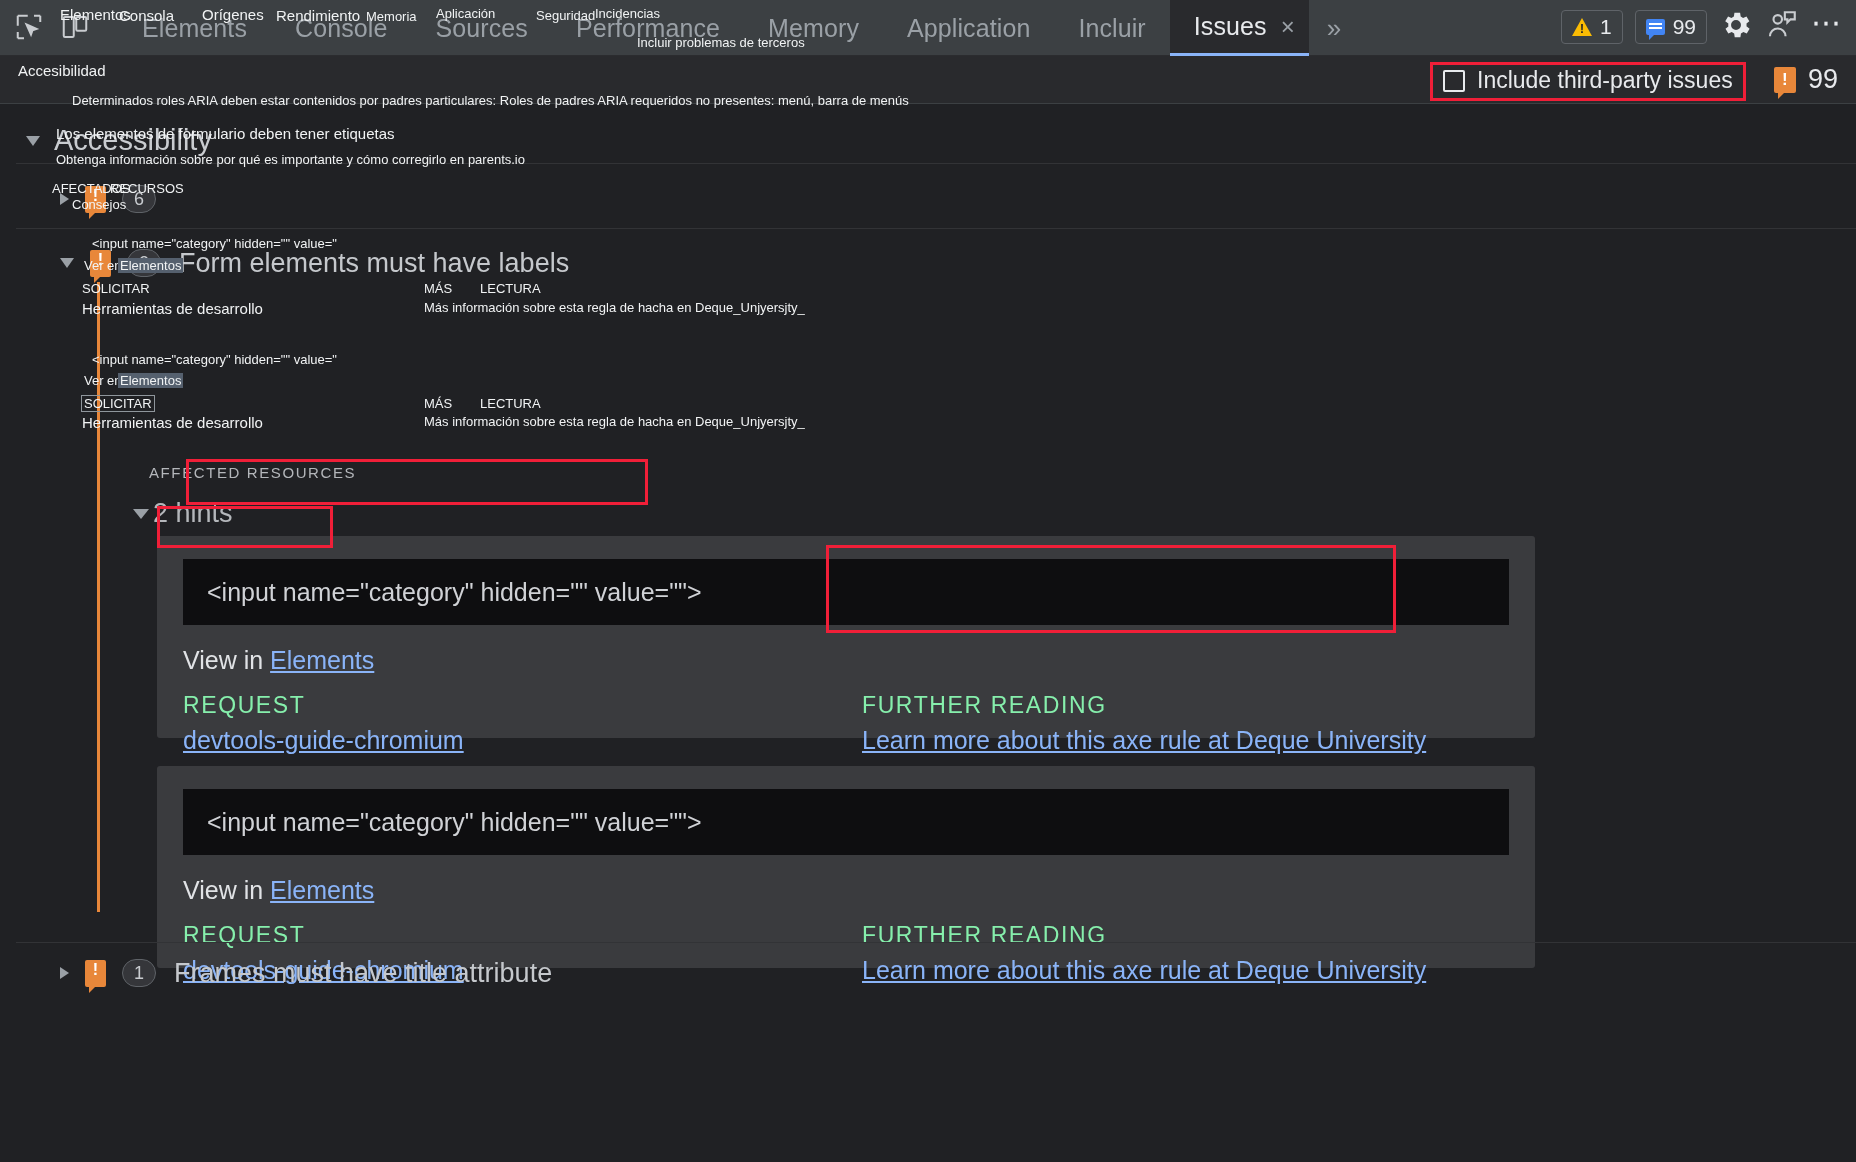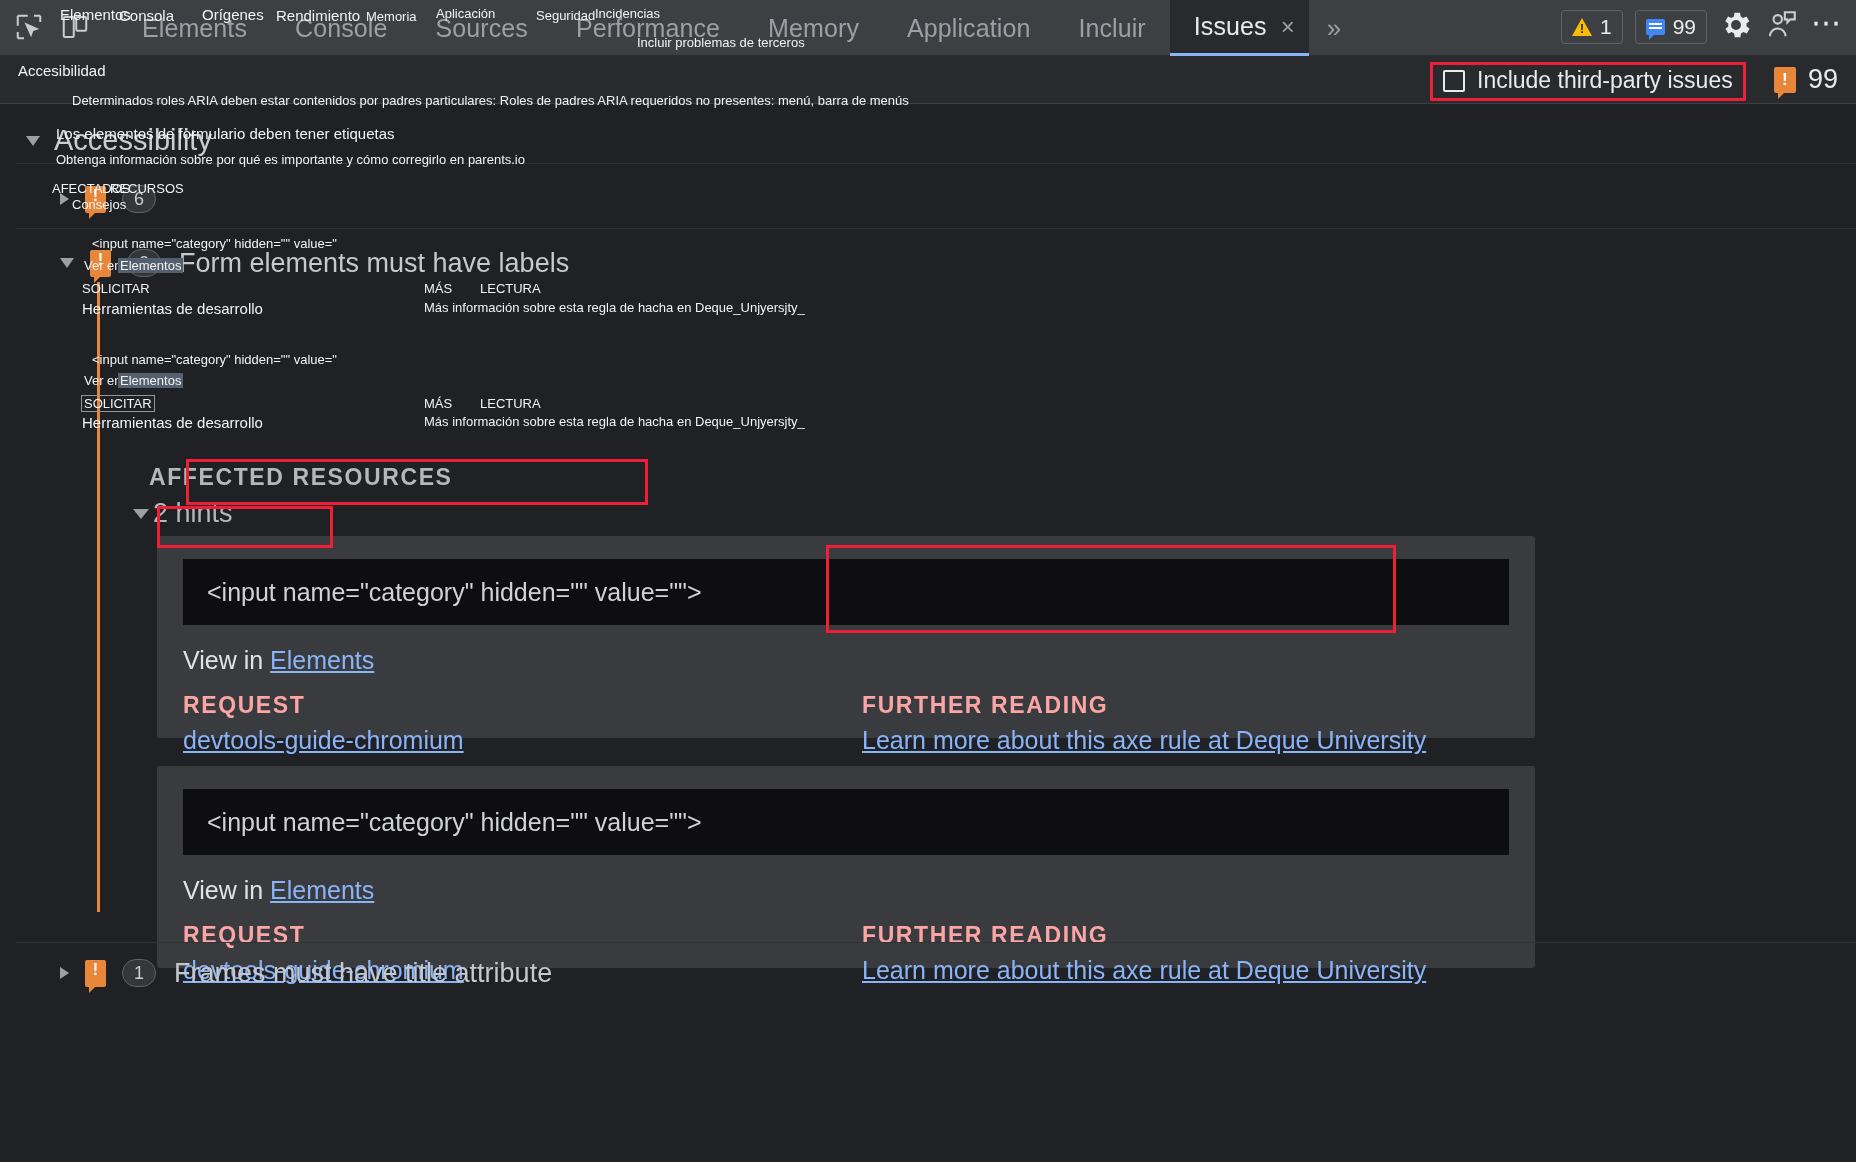--- a/index.html
+++ b/index.html
@@ -113,42 +113,42 @@
   .issue-title { font-size: 27px; color: #c5c8cc; white-space: nowrap; }
 
   
   .detail { position: absolute; left: 0; width: 1856px; }
   .detail-bar { position: absolute; left: 81px; top: 0; width: 3px; background: #e8873a; }
   .webhint-link {
     position: absolute; left: 113px; font-size: 27px; color: #8ab4f8;
     text-decoration: underline; white-space: nowrap;
   }
   .sec-label {
-    position: absolute; left: 133px; font-size: 23px; color: #b4b7bb;
-    letter-spacing: 1.6px; font-weight: 700;
+    position: absolute; left: 133px; font-size: 15px; color: #b4b7bb;
+    letter-spacing: 1.6px; font-weight: 400;
   }
   .hints-line { position: absolute; left: 117px; display: flex; align-items: center; gap: 4px; }
   .hints-tri { width: 0; height: 0; border-left: 8px solid transparent; border-right: 8px solid transparent; border-top: 10px solid #9aa0a6; }
   .hints-text { font-size: 27px; color: #b4b7bb; }
 
   .card {
     position: absolute; left: 141px; width: 1378px;
     background: #3a3b3e; border-radius: 3px;
   }
   .code-block {
     position: absolute; left: 26px; width: 1326px; height: 66px;
     background: #0e0e10; display: flex; align-items: center; padding-left: 24px;
   }
   .code-text { font-size: 25px; color: #d0d2d6; white-space: nowrap; }
   .viewin {
     position: absolute; left: 26px; font-size: 25px; color: #e1e3e6; white-space: nowrap;
   }
   .viewin a { color: #8ab4f8; text-decoration: underline; }
   .col-head {
-    position: absolute; font-size: 23px; color: #fca5a5; font-weight: bold; letter-spacing: 1.6px;
+    position: absolute; font-size: 23px; color: #86efac; font-weight: normal; letter-spacing: 1.6px;
   }
   .col-link {
     position: absolute; font-size: 25px; color: #8ab4f8; text-decoration: underline; white-space: nowrap;
   }
 
   .divider { position: absolute; left: 0; width: 1856px; height: 1px; background: #323336; }
 
   
   .redbox { position: absolute; border: 3px solid #f01f38; pointer-events: none; }
 

